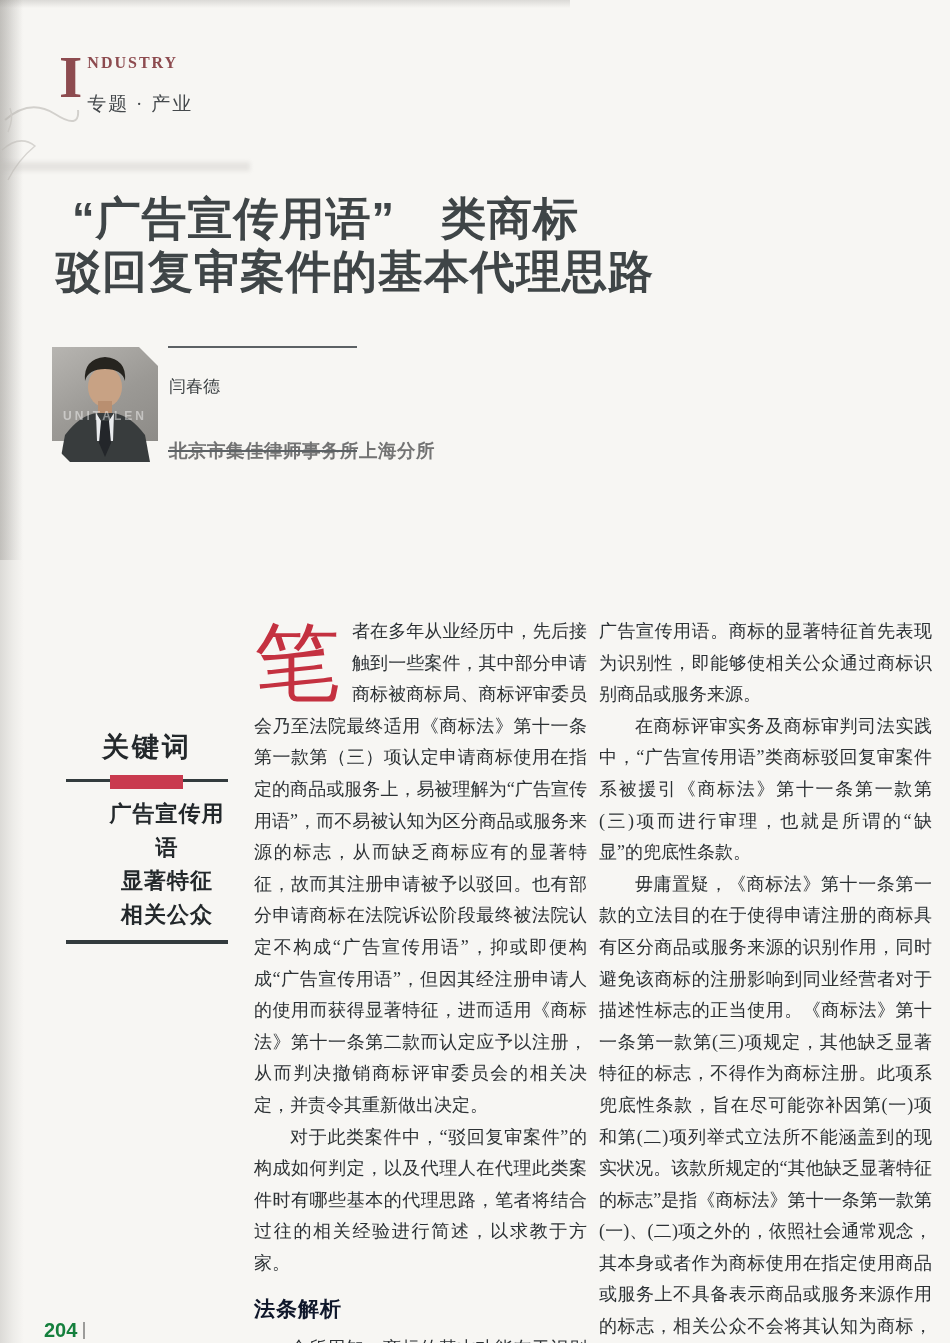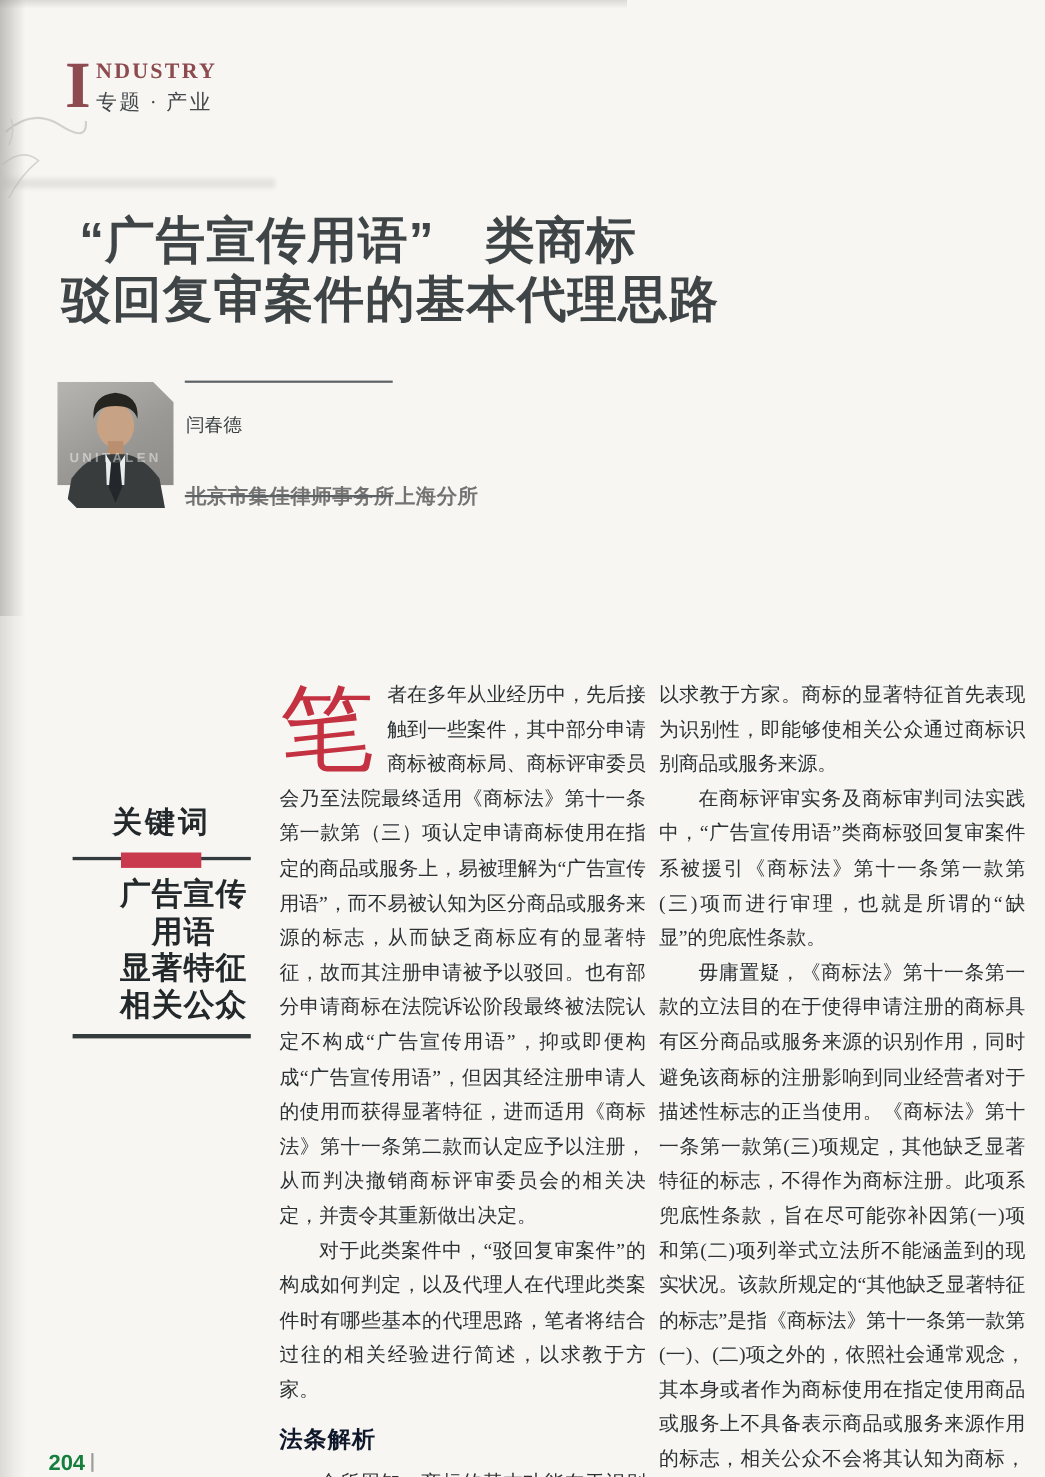--- a/index.html
+++ b/index.html
@@ -16,23 +16,23 @@
   .top-band{position:absolute;left:0;top:0;width:60%;height:8px;
     background:linear-gradient(to bottom,rgba(120,118,114,.22),transparent);}
   .smudge{position:absolute;left:0;top:162px;width:250px;height:9px;
     background:rgba(188,186,182,.30);filter:blur(2px);}
   .scribble{position:absolute;left:0;top:88px;opacity:.55;}
 
   
   .masthead{position:absolute;left:59px;top:52px;width:260px;}
   .masthead .initial{float:left;font-size:60px;line-height:50px;font-weight:bold;
     color:var(--masthead-maroon,#8d4b4f);margin-right:5px;}
-  .masthead .word{font-size:20px;letter-spacing:2px;font-weight:600;
+  .masthead .word{font-size:16px;letter-spacing:2px;font-weight:600;
     color:var(--masthead-maroon,#8d4b4f);padding-top:2px;}
-  .masthead .sub{font-size:19px;letter-spacing:2px;color:#45494c;margin-top:3px;}
+  .masthead .sub{font-size:19px;letter-spacing:2px;color:#45494c;margin-top:19px;}
 
   
   .title-line{position:absolute;font-family:"Liberation Sans",sans-serif;font-weight:bold;
     font-size:45px;letter-spacing:1px;color:var(--title-ink,#3f4547);white-space:nowrap;}
   .title-line.l1{left:72px;top:189px;}
   .title-line.l2{left:56px;top:242px;}
 
   
   .photo{position:absolute;left:52px;top:347px;width:106px;height:94px;
     background:linear-gradient(150deg,#b7b5b1 0%,#9b9995 55%,#8d8b87 100%);
@@ -48,21 +48,21 @@
     font-size:17px;color:#3a3f42;}
   .author-affil{position:absolute;left:169px;top:398px;font-family:"Liberation Sans",sans-serif;
     font-size:18.5px;font-weight:600;color:#737373;letter-spacing:.5px;margin-top:40px;}
 
   
   .kw{position:absolute;left:66px;top:729px;width:162px;text-align:center;}
   .kw-title{font-size:27px;font-weight:bold;letter-spacing:3px;color:#23282b;}
   .kw-divider{position:relative;height:14px;margin-top:10px;}
   .kw-divider .line{position:absolute;left:0;right:0;top:4px;height:3px;background:var(--rule-dark,#333b3d);}
   .kw-divider .red{position:absolute;left:44px;top:0;width:73px;height:14px;background:var(--accent-red,#c93a4e);}
-  .kw-list{margin-top:8px;font-size:28px;line-height:33.5px;font-weight:bold;color:#23282b;letter-spacing:1px;margin-left:40px;}
+  .kw-list{margin-top:8px;font-size:22px;line-height:33.5px;font-weight:bold;color:#23282b;letter-spacing:1px;margin-left:40px;}
   .kw-bottom{margin-top:9px;height:4px;background:var(--rule-dark,#333b3d);}
 
   
   .col{position:absolute;top:616px;width:333px;font-size:18px;line-height:31.6px;
     color:var(--body-ink,#2c3134);text-align:justify;}
   .col1{left:254px;}
   .col2{left:599px;}
   .col p{margin:0;text-indent:2em;}
   .col p.p-first,.col p.p-cont{text-indent:0;}
   .dropcap{float:left;font-size:86px;line-height:82px;margin:6px 12px 0 0;
@@ -131,21 +131,21 @@
   </div>
 
   <div class="col col1">
     <p class="p-first"><span class="dropcap">笔</span><span>者在多年从业经历中，先后接触到一些案件，其中部分申请商标被商标局、商标评审委员会乃至法院最终适用《商标法》第十一条第一款第（三）项认定申请商标使用在指定的商品或服务上，易被理解为“广告宣传用语”，而不易被认知为区分商品或服务来源的标志，从而缺乏商标应有的显著特征，故而其注册申请被予以驳回。也有部分申请商标在法院诉讼阶段最终被法院认定不构成“广告宣传用语”，抑或即便构成“广告宣传用语”，但因其经注册申请人的使用而获得显著特征，进而适用《商标法》第十一条第二款而认定应予以注册，从而判决撤销商标评审委员会的相关决定，并责令其重新做出决定。</span></p>
     <p>对于此类案件中，“驳回复审案件”的构成如何判定，以及代理人在代理此类案件时有哪些基本的代理思路，笔者将结合过往的相关经验进行简述，以求教于方家。</p>
     <h2 class="heading">法条解析</h2>
     <p>众所周知，商标的基本功能在于识别商品</p>
   </div>
 
   <div class="col col2">
-    <p class="p-cont">以求教于方家。商标的显著特征首先表现为识别性，即能够使相关公众通过商标识别商品或服务来源。</p>
+    <p class="p-cont">广告宣传用语。商标的显著特征首先表现为识别性，即能够使相关公众通过商标识别商品或服务来源。</p>
     <p>在商标评审实务及商标审判司法实践中，“广告宣传用语”类商标驳回复审案件系被援引《商标法》第十一条第一款第(三)项而进行审理，也就是所谓的“缺显”的兜底性条款。</p>
     <p>毋庸置疑，《商标法》第十一条第一款的立法目的在于使得申请注册的商标具有区分商品或服务来源的识别作用，同时避免该商标的注册影响到同业经营者对于描述性标志的正当使用。《商标法》第十一条第一款第(三)项规定，其他缺乏显著特征的标志，不得作为商标注册。此项系兜底性条款，旨在尽可能弥补因第(一)项和第(二)项列举式立法所不能涵盖到的现实状况。该款所规定的“其他缺乏显著特征的标志”是指《商标法》第十一条第一款第(一)、(二)项之外的，依照社会通常观念，其本身或者作为商标使用在指定使用商品或服务上不具备表示商品或服务来源作用的标志，相关公众不会将其认知为商标，通常包括但不限于：过于简单的线条、普通几何图形，过于复杂的文字、</p>
   </div>
 
   <div class="pageno">
     <span>204</span><span class="bar"></span>
   </div>
 
 </div>
 

